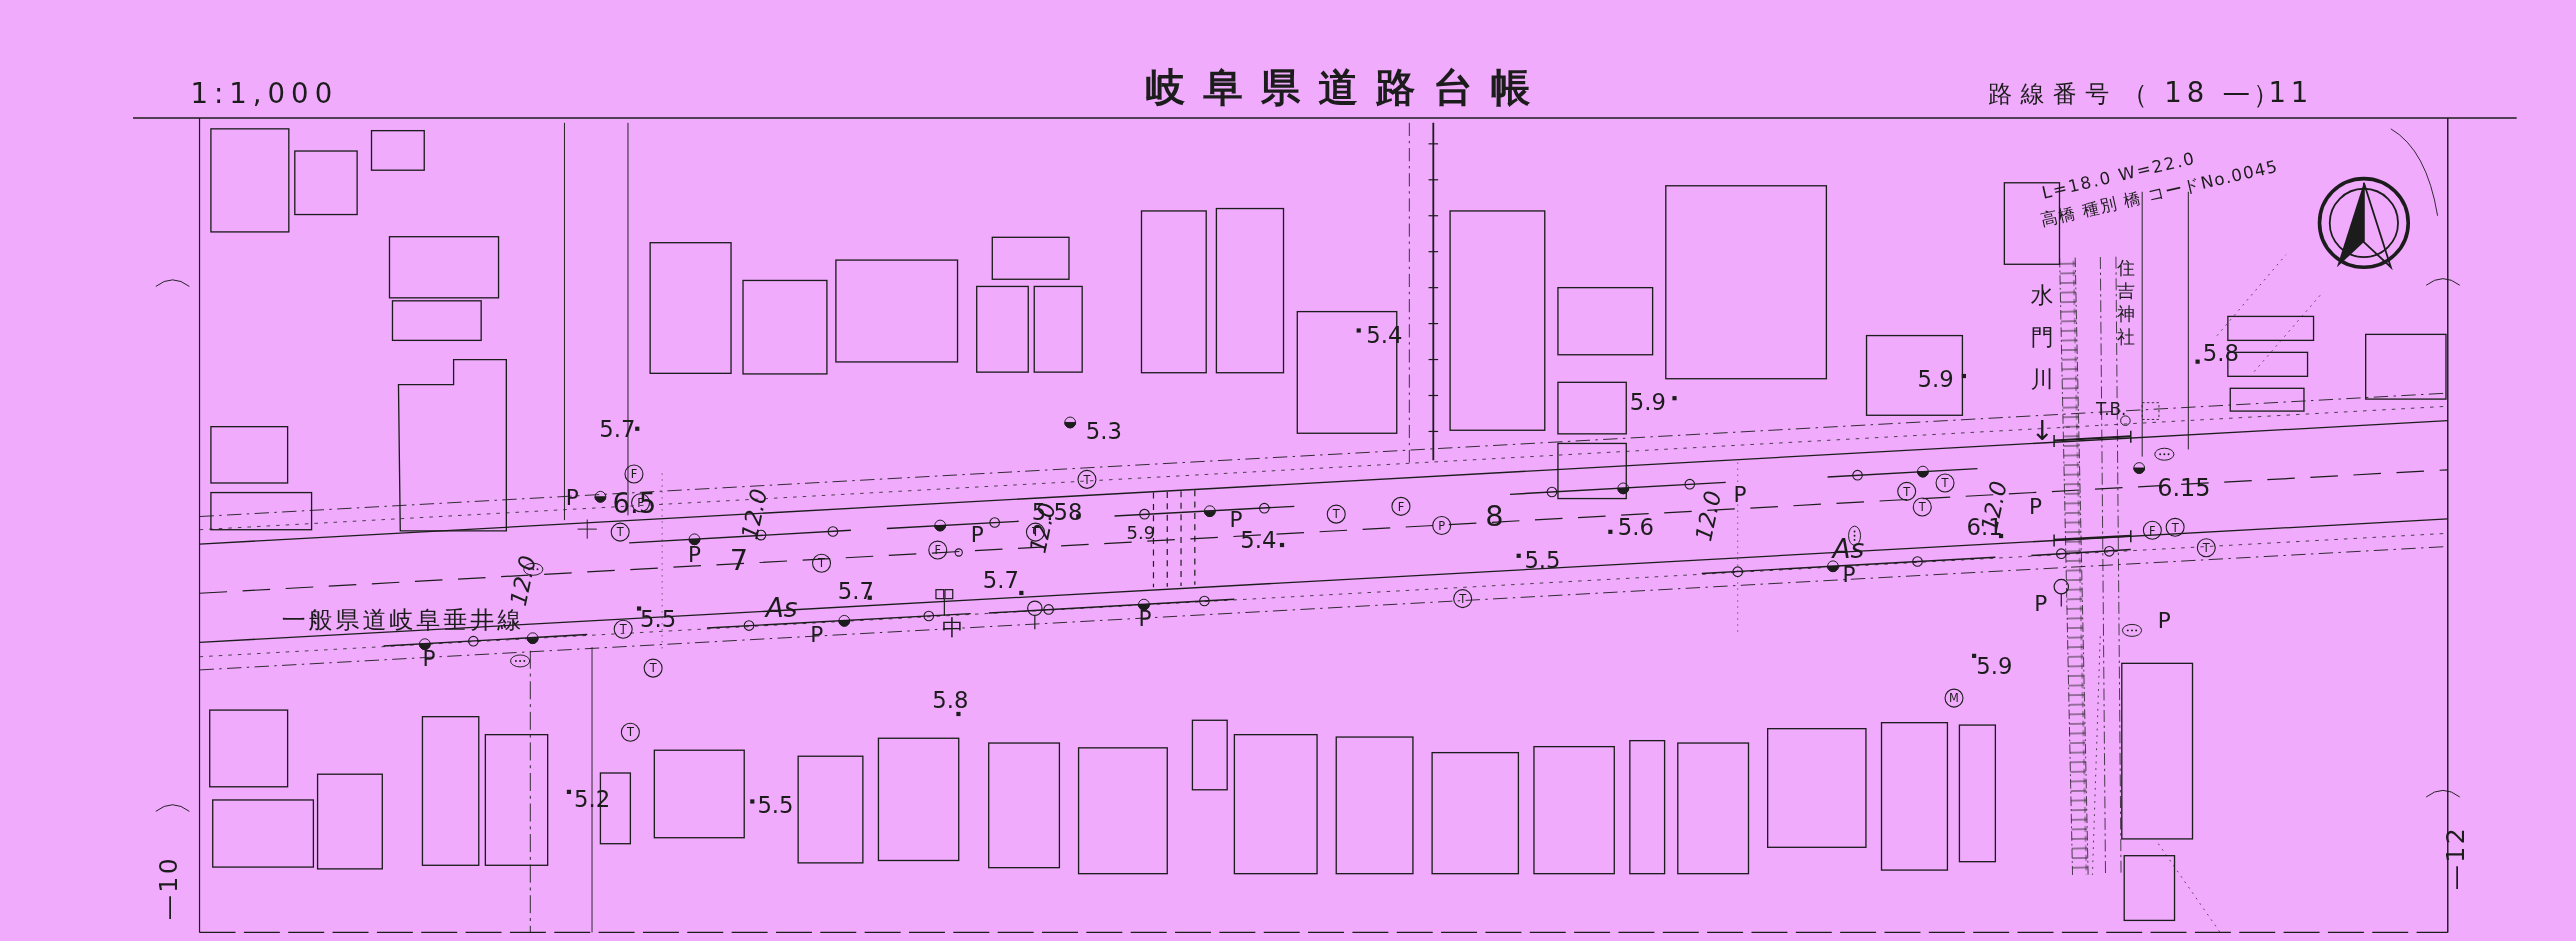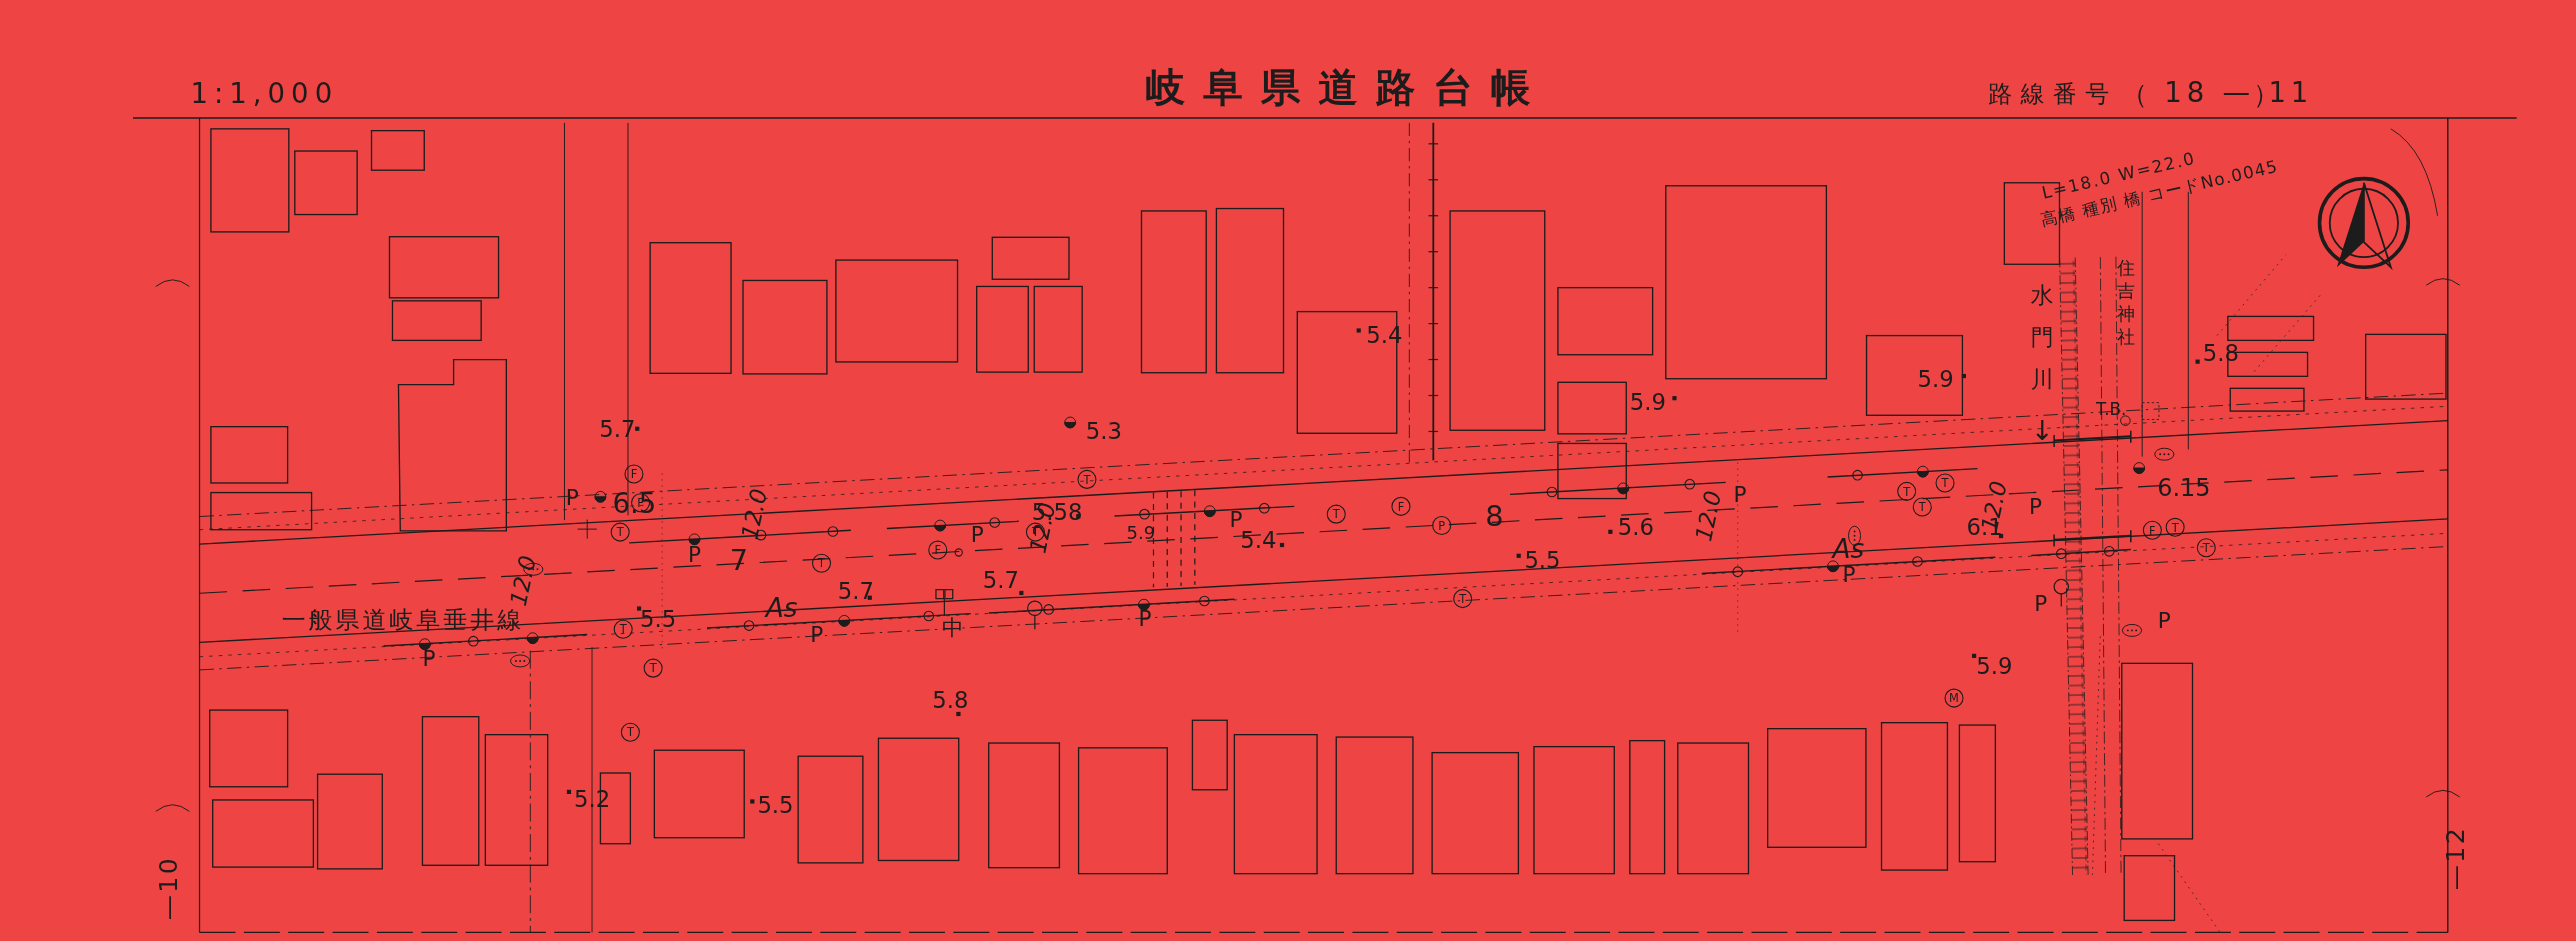--- a/index.html
+++ b/index.html
@@ -1,16 +1,16 @@
 <!DOCTYPE html>
 <html style="font-size:9.6px"><head>
 <meta charset="utf-8">
 <style>
   html,body{margin:0;padding:0;background:#d8d8d4;}
-  #sheet{position:relative;width:2576px;height:942px;background:#ef4444;overflow:hidden;
+  #sheet{position:relative;width:2576px;height:942px;background:#f0abfc;overflow:hidden;
          font-family:"DejaVu Sans",sans-serif;}
   svg{position:absolute;left:0;top:0;}
   .ln{stroke:#1c1c1c;fill:none;}
   .bd{stroke:#1c1c1c;fill:none;stroke-width:2.2;}
   .txt{fill:#1c1c1c;font-family:"DejaVu Sans",sans-serif;}
   .ttl{font-weight:bold;}
   .it{font-style:italic;}
 </style>
 </head>
 <body>

